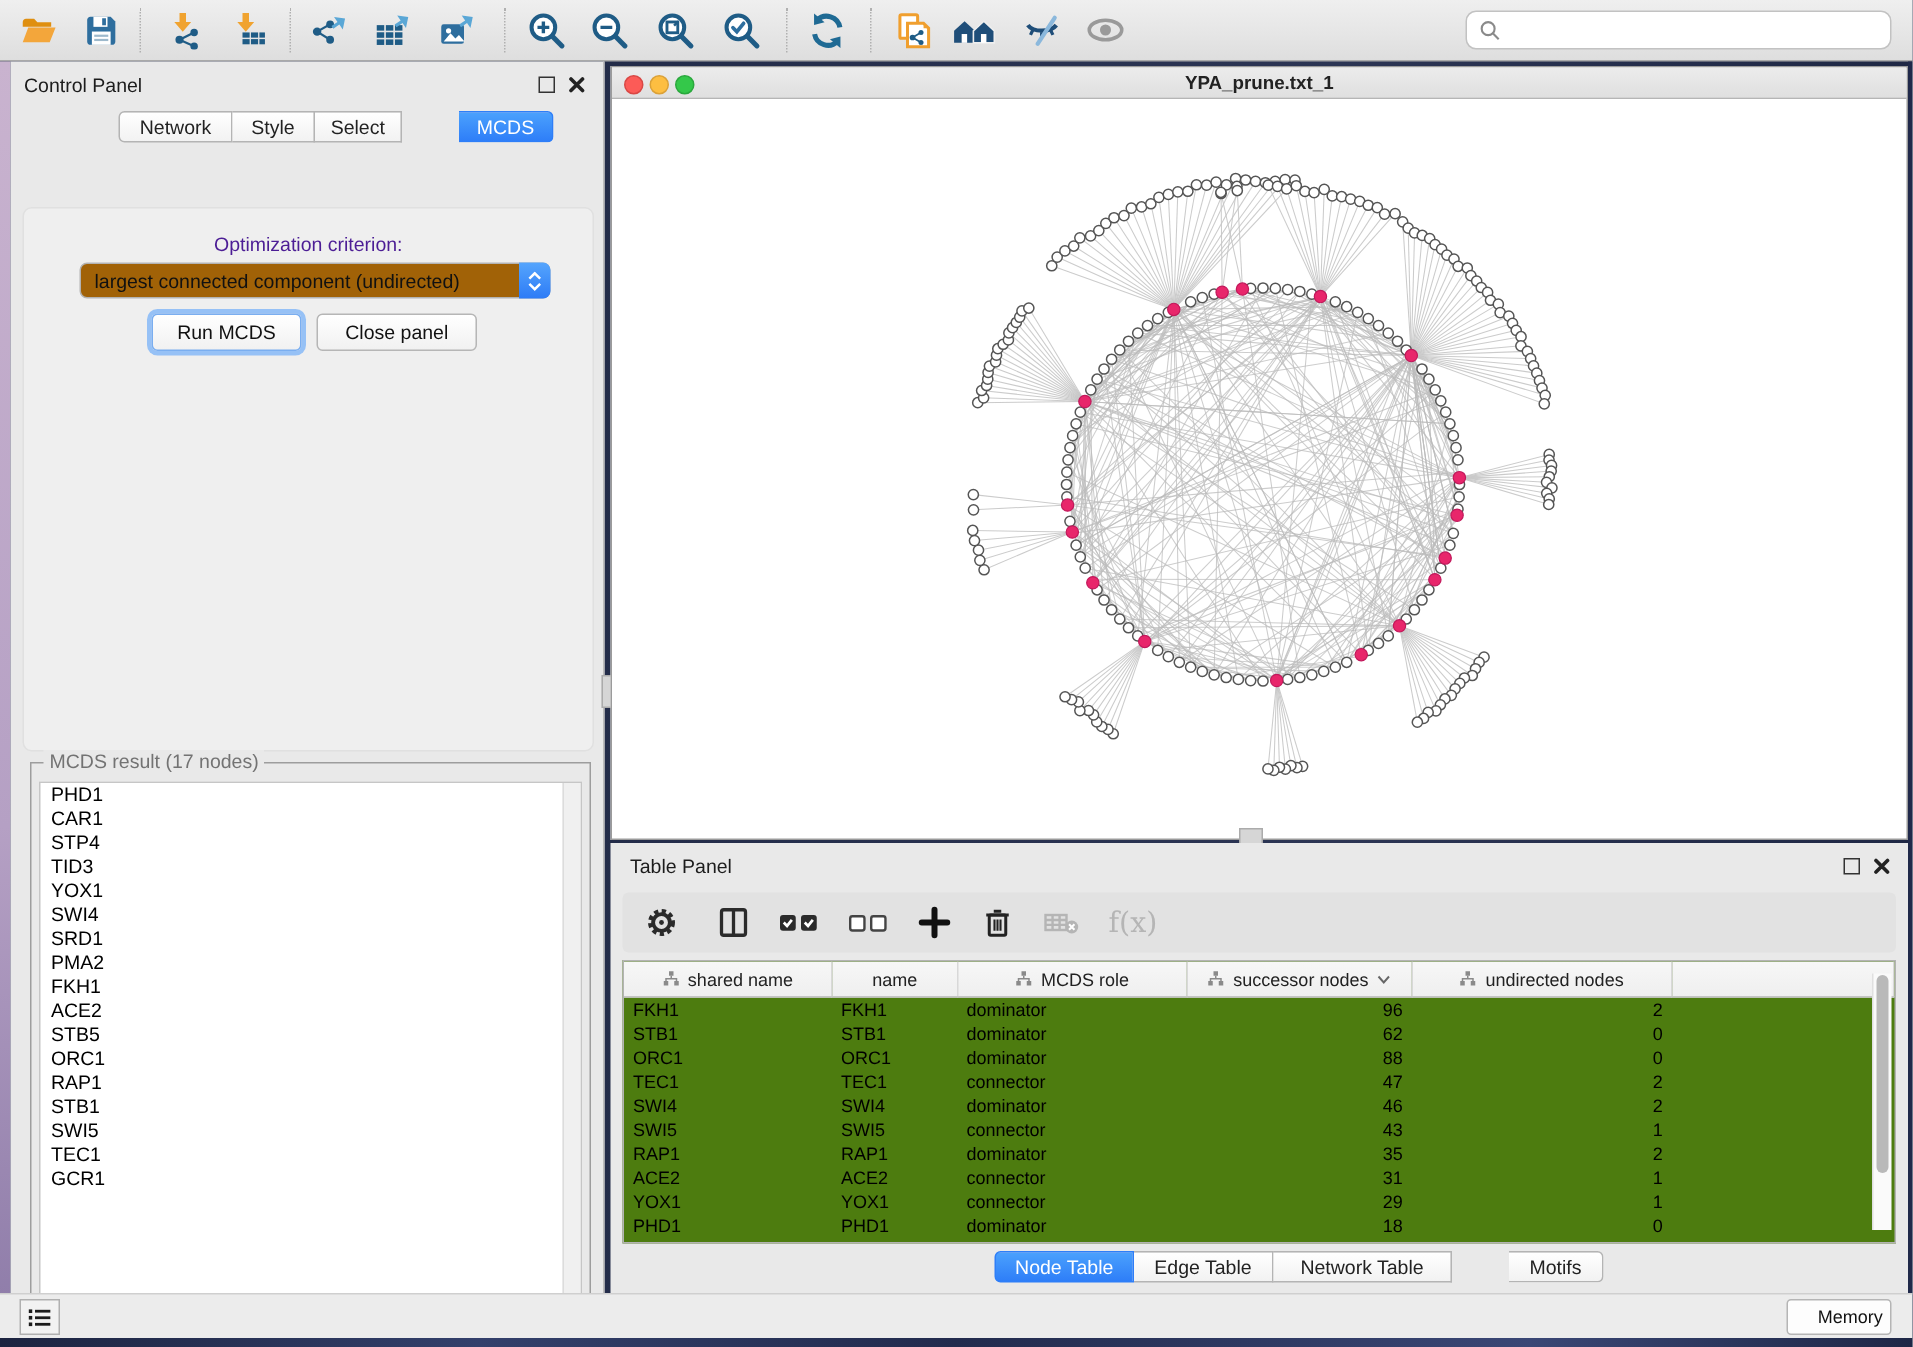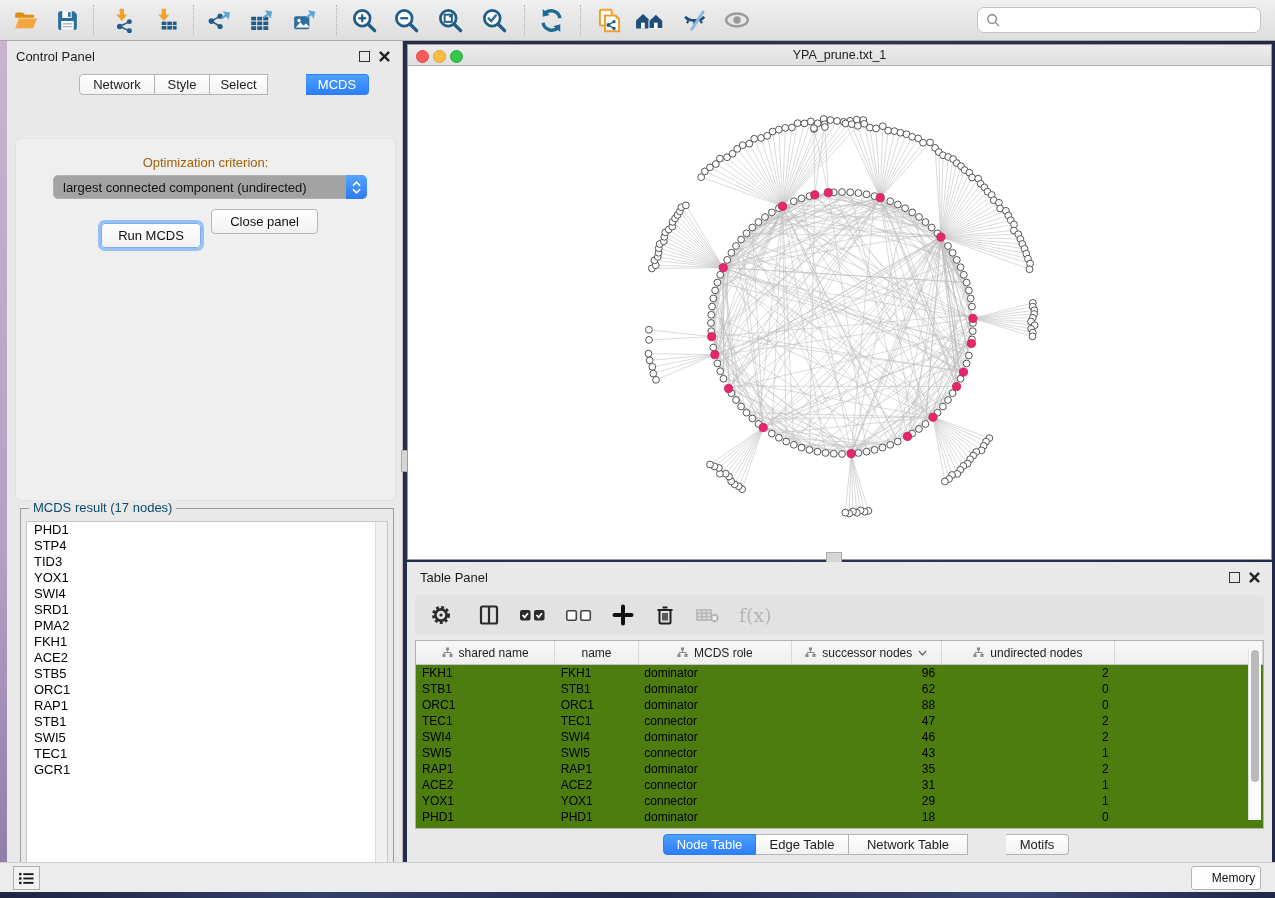--- a/index.html
+++ b/index.html
@@ -25,40 +25,40 @@
   .panel-title{font-size:13px;color:#1c1c1c;}
   .win-icons{position:absolute;display:flex;gap:9px;align-items:center;}
   .float-ic{width:9px;height:9px;border:1.5px solid #333;display:inline-block;}
   .seg{display:flex;position:absolute;height:21px;}
   .seg .s{border:1px solid #b4b4b4;border-left:none;background:linear-gradient(#ffffff,#f2f2f2);
      font-size:13px;color:#222;display:flex;align-items:center;justify-content:center;cursor:default;}
   .seg .s:first-child{border-left:1px solid #b4b4b4;border-radius:4px 0 0 4px;}
   .seg .s:last-child{border-radius:0 4px 4px 0;margin-left:38px;}
   .seg .s.active{background:linear-gradient(#4ba1fd,#2e7ef8);color:#fff;border-color:#2e7ef8;}
   #cp-subpanel{left:8px;top:97px;width:379px;height:361px;background:#efefef;border:1px solid #e0e0e0;border-radius:6px;}
-  #opt-label{width:100%;text-align:center;top:16px;font-size:13px;color:#a16207;}
-  #criterion{left:37px;top:36px;width:314px;height:24px;background:#a3a3a3;border:1px solid #b3b3b3;border-radius:5px;
+  #opt-label{width:100%;text-align:center;top:16px;font-size:13px;color:#4c1d95;}
+  #criterion{left:37px;top:36px;width:314px;height:24px;background:#a16207;border:1px solid #b3b3b3;border-radius:5px;
      display:flex;align-items:center;box-sizing:border-box;}
   #criterion .val{flex:1;font-size:13px;padding-left:9px;color:#111;white-space:nowrap;}
   #criterion .stepper{width:21px;height:24px;margin:-1px -1px -1px 0;border-radius:0 5px 5px 0;
      background:linear-gradient(#55a5fd,#2d7bf6);display:flex;flex-direction:column;align-items:center;justify-content:center;gap:1px;}
   .btn{position:absolute;height:23px;background:linear-gradient(#ffffff,#f1f1f1);border:1px solid #b6b6b6;border-radius:4px;
      font-size:13px;color:#111;display:flex;align-items:center;justify-content:center;}
-  #run-btn{left:85px;top:84px;width:98px;box-shadow:0 0 0 3px rgba(77,155,252,.55);border-color:#7aaef0;}
+  #run-btn{left:85px;top:70px;width:98px;box-shadow:0 0 0 3px rgba(77,155,252,.55);border-color:#7aaef0;}
   #closep-btn{left:195px;top:70px;width:105px;}
   #mcds-fieldset{left:13px;top:467px;width:372px;height:371px;border:1px solid #9d9d9d;}
-  #mcds-legend{position:absolute;left:8px;top:-9px;background:#e9e9e9;padding:0 4px;font-size:13px;color:#0c4a6e;}
+  #mcds-legend{position:absolute;left:8px;top:-9px;background:#e9e9e9;padding:0 4px;font-size:13px;color:#737373;}
   #mcds-list{position:absolute;left:5px;top:12px;right:5px;bottom:5px;background:#fff;border:1px solid #c6c6c6;overflow:hidden;}
   #mcds-list .item{font-size:13px;line-height:16px;padding-left:7px;color:#000;}
   #mcds-scroll{position:absolute;top:0;right:0;bottom:0;width:11px;background:#f0f0f0;border-left:1px solid #dcdcdc;}
   
   #net-window{left:407px;top:44px;width:865px;height:516px;background:#fff;border:1px solid #9b9b9b;box-sizing:border-box;}
   #net-titlebar{left:0;top:0;width:100%;height:20px;background:linear-gradient(#ececec,#dfdfdf);border-bottom:1px solid #b5b5b5;}
   .light{position:absolute;top:4.5px;width:11px;height:11px;border-radius:50%;}
-  #net-title{width:100%;text-align:center;top:3px;font-size:12.5px;color:#222;}
+  #net-title{width:100%;text-align:center;top:3px;font-size:12.5px;color:#222;font-weight:bold;}
   #graph{position:absolute;left:0;top:20px;}
   #hsplit-handle{left:826px;top:552px;width:14px;height:9px;background:#d6d6d6;border:1px solid #ababab;}
   #vsplit-handle{left:401px;top:450px;width:7px;height:20px;background:#d6d6d6;border:1px solid #ababab;}
   
   #table-panel{left:407px;top:562px;width:865px;height:300px;background:#e9e9e9;}
   #tp-toolbar{left:8px;top:33px;width:849px;height:40px;background:#e2e2e2;border-radius:4px;display:flex;align-items:center;gap:18px;padding-left:14px;box-sizing:border-box;}
   #node-table{left:8px;top:78px;width:849px;height:189px;background:#4d7c0f;border:1px solid #b3b3b3;box-sizing:border-box;overflow:hidden;}
   table{border-collapse:collapse;width:100%;table-layout:fixed;}
   th{height:21px;background:linear-gradient(#f7f7f7,#efefef);border-bottom:1px solid #c4c4c4;border-right:1px solid #d8d8d8;
      font-size:12px;font-weight:normal;color:#222;}
@@ -280,20 +280,21 @@
       </span>
     </div>
     <div class="btn" id="run-btn">Run MCDS</div>
     <div class="btn" id="closep-btn">Close panel</div>
   </div>
   <div id="mcds-fieldset" class="abs">
     <span id="mcds-legend">MCDS result (17 nodes)</span>
     <div id="mcds-list">
       <div id="mcds-items">
           <div class="item">PHD1</div>
+          <div class="item">CAR1</div>
           <div class="item">STP4</div>
           <div class="item">TID3</div>
           <div class="item">YOX1</div>
           <div class="item">SWI4</div>
           <div class="item">SRD1</div>
           <div class="item">PMA2</div>
           <div class="item">FKH1</div>
           <div class="item">ACE2</div>
           <div class="item">STB5</div>
           <div class="item">ORC1</div>

